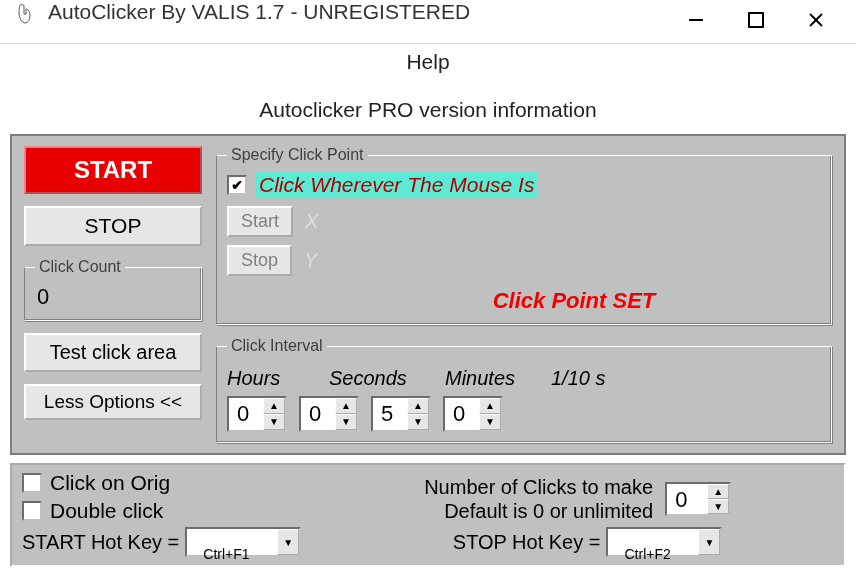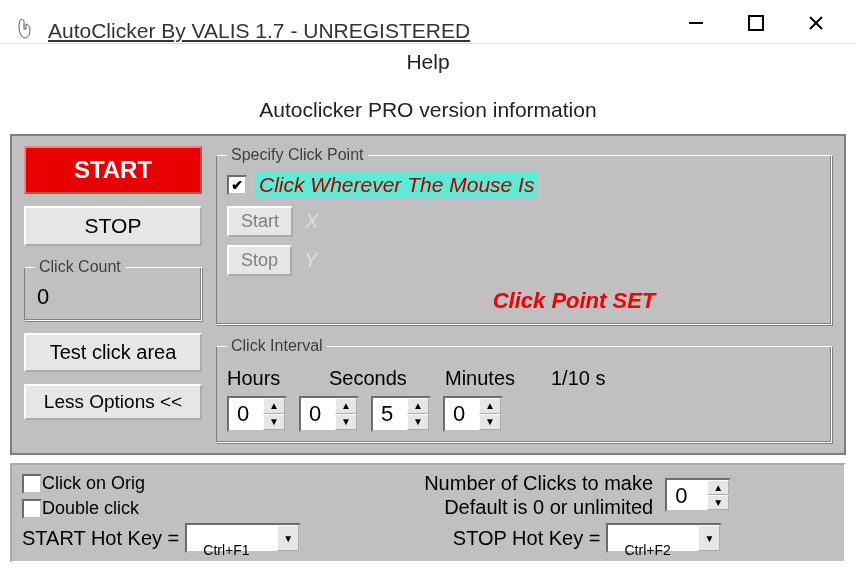--- a/index.html
+++ b/index.html
@@ -7,28 +7,27 @@
     margin: 0;
     padding: 0;
     font-family: "MS Sans Serif", Tahoma, Arial, sans-serif;
     background: #fff;
     width: 856px;
     height: 576px;
     overflow: hidden;
   }
   .titlebar {
     display: flex;
-    align-items: flex-end;
+    align-items: flex-start;
     height: 44px;
     padding: 0 10px;
     font-size: 21px;
     color: #333;
     background: #fff;
     border-bottom: 1px solid #ddd;
-    text-decoration: underline;
   }
   .titlebar .appicon {
     width: 28px; height: 28px;
     margin-right: 10px;
     display:flex; align-items:center; justify-content:center;
   }
   .titlebar .spacer { flex: 1; }
   .titlebar .winbtn {
     width: 60px; height: 40px;
     display: flex; align-items: center; justify-content: center;
@@ -101,21 +100,21 @@
     padding-left: 2px;
   }
   .checkbox-row { display:flex; align-items:center; gap:8px; }
   .checkbox { width:20px; height:20px; background:#fff; border:2px inset #c0c0c0; display:flex; align-items:center; justify-content:center; font-size:14px; font-weight:bold; color:#000;}
   .cb-label-hl { background:#5eead4; color:#b00000; font-style:italic; font-size:21px; padding:1px 4px; }
   .xy-row { display:flex; align-items:center; gap:12px; margin-top:8px;}
   .xy-val { color:#ddd; font-size:20px; font-style:italic; }
   .pointset { color:#f10000; font-weight:bold; font-style:italic; font-size:22px; text-align:center; margin-top:12px; padding-left:100px;}
 
   .interval-labels { display:flex; gap:6px; font-size:20px; margin-top:4px; }
-  .interval-labels span { display:inline-block; }
+  .interval-labels span { display:inline-block;font-style:italic; }
   .interval-inputs { display:flex; gap:12px; margin-top:6px; }
   .spin {
     display:flex; align-items:stretch;
     border: 2px inset #c0c0c0;
     background:#fff;
     height:36px;
   }
   .spin .num { font-size:22px; padding:3px 8px 0 8px; min-width:34px; }
   .spin .arrows { width:22px; background:#e6e6e6; display:flex; flex-direction:column; }
   .spin .arrows div { flex:1; display:flex; align-items:center; justify-content:center; font-size:10px; border:1px outset #fff; line-height:1;}
@@ -123,21 +122,21 @@
   .bottompanel {
     background:#c0c0c0;
     margin: 0 10px 10px 10px;
     border: 2px inset #fff;
     padding: 6px 10px 8px 10px;
     display:flex;
     gap: 20px;
     align-items:flex-end;
   }
   .bottom-left { display:flex; flex-direction:column; gap:4px; }
-  .cb-plain { display:flex; align-items:center; font-size:18px;text-align:center; }
+  .cb-plain { display:flex; align-items:center; gap:8px; font-size:21px;text-align:center; }
   .hotkey-row { display:flex; align-items:center; gap:6px; font-size:20px; }
   .dropdown {
     display:flex; align-items:center;
     background:#fff;
     border: 2px inset #c0c0c0;
     height:30px;
   }
   .dropdown .val { padding:0 16px; font-size:14px; min-width:90px;margin-top:24px; }
   .dropdown .arrowbtn {
     width:22px; height:100%; background:#e6e6e6; border:1px outset #fff;

